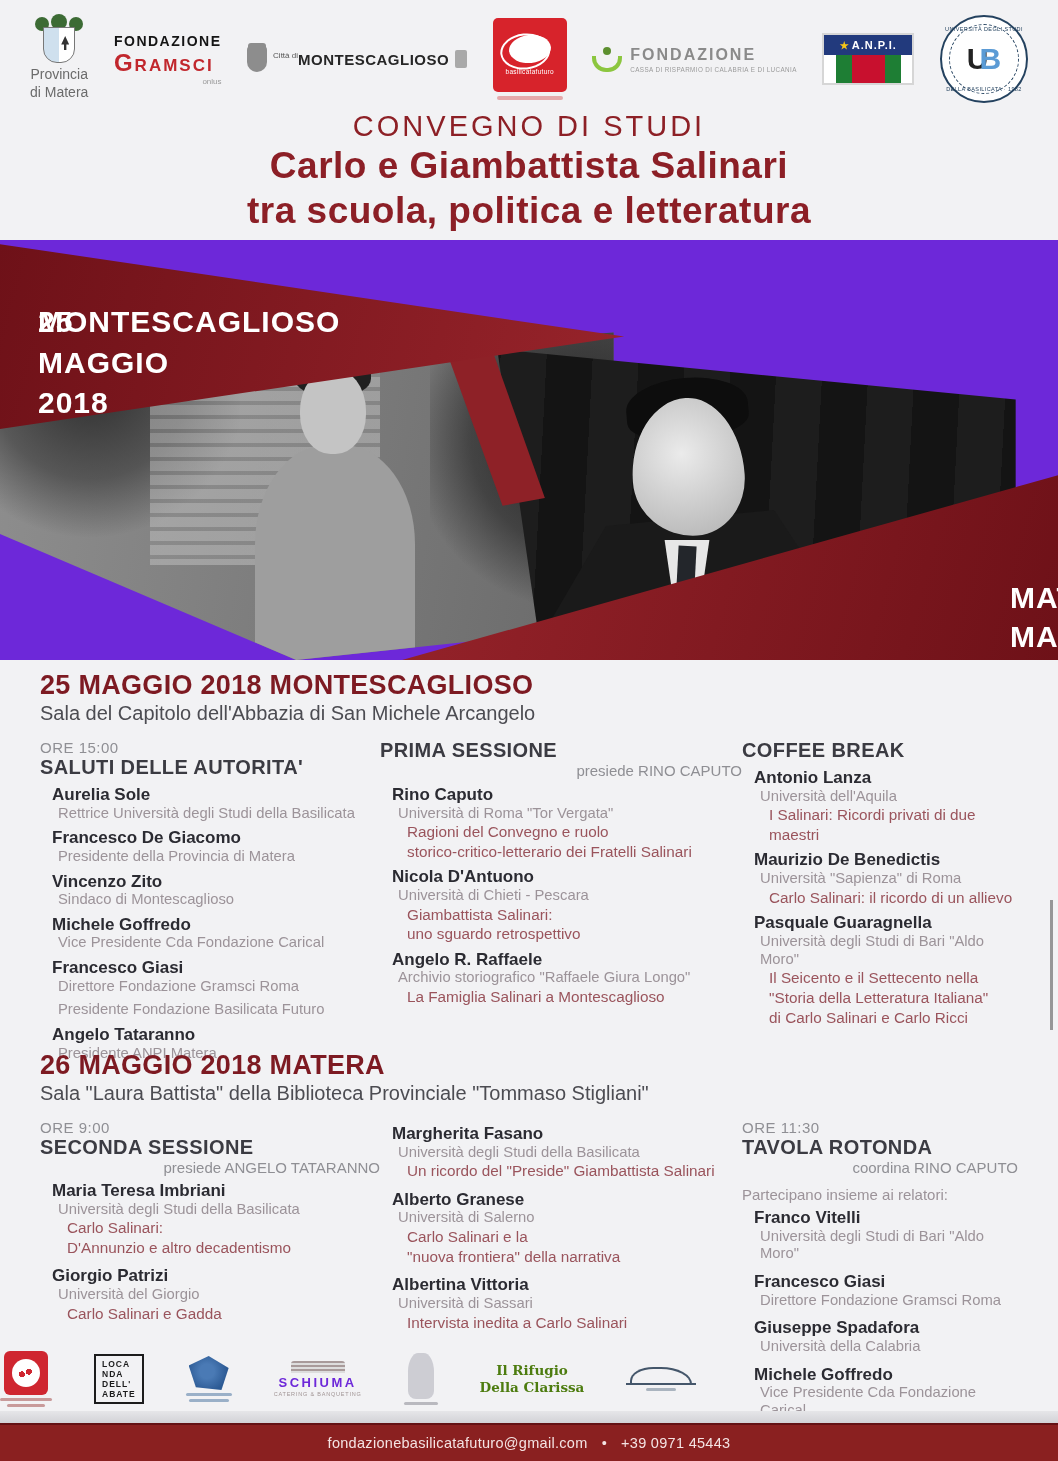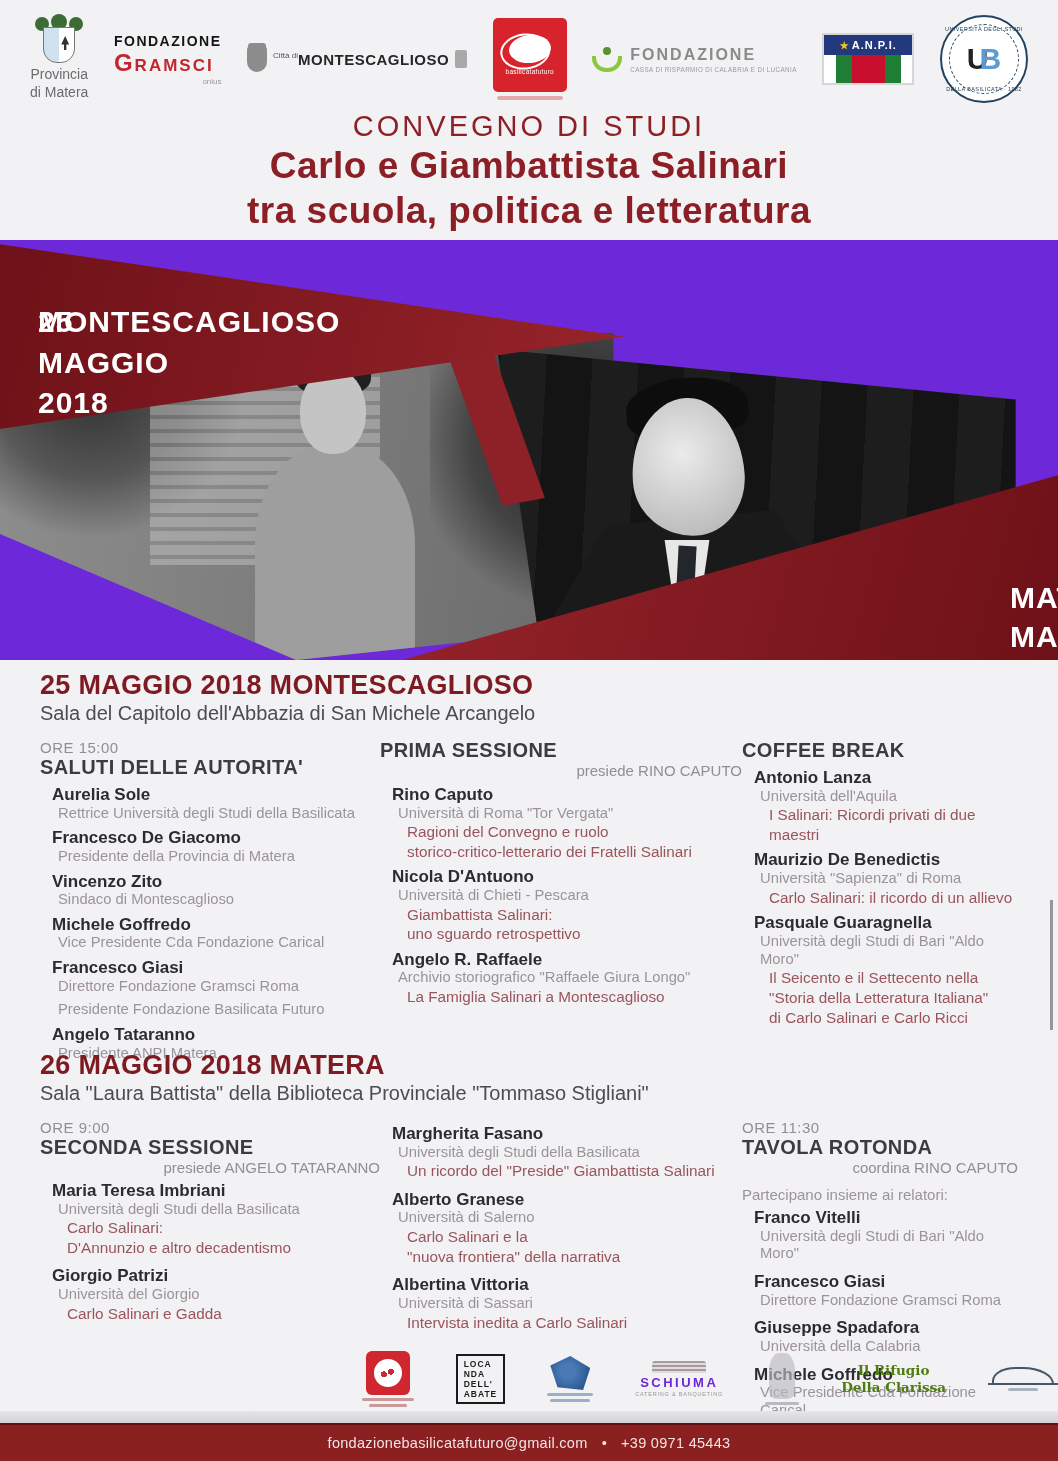--- a/index.html
+++ b/index.html
@@ -119,21 +119,21 @@
   .col-sub{font-size:15px;color:#8f8f94;text-align:right;}
   .col-note{font-size:15px;color:#9c9399;margin:10px 0 2px 0;}
   .speaker{margin:6px 0 6px 12px;}
   .day2 .speaker{margin:5px 0 9px 12px;}
   .sp-name{font-size:17px;font-weight:800;color:#2b2b32;line-height:1.15;}
   .sp-detail{font-size:14.8px;color:#9c9399;margin-left:6px;line-height:1.2;}
   .sp-talk{font-size:15.3px;color:#9a545c;margin-left:15px;line-height:1.28;white-space:pre-line;}
   .edge-artifact{position:absolute;right:5px;top:900px;width:3px;height:130px;background:#4a4a4a;opacity:.55;}
   
   .sponsors{position:absolute;left:0;right:0;bottom:46px;height:72px;display:flex;
-      align-items:center;justify-content:flex-end;gap:42px;}
+      align-items:center;justify-content:flex-start;gap:42px;}
   .sponsor{display:flex;flex-direction:column;align-items:center;justify-content:center;}
   .borgo-sq{width:44px;height:44px;background:#cf2630;border-radius:6px;display:flex;align-items:center;justify-content:center;}
   .borgo-circ{width:28px;height:28px;background:#fff;border-radius:50%;
       background-image:radial-gradient(circle at 35% 55%,#cf2630 3px,transparent 3px),
                        radial-gradient(circle at 60% 45%,#cf2630 3px,transparent 3px);}
   .cap-bar{height:3px;border-radius:2px;background:#c89a9a;margin-top:3px;}
   .locanda-box{border:2px solid #1c1c1c;padding:3px 6px;font-size:8.5px;font-weight:800;
       letter-spacing:1px;color:#1c1c1c;text-align:left;line-height:1.2;white-space:pre-line;}
   .angel{width:40px;height:34px;background:radial-gradient(circle at 45% 45%,#4a7ab5 25%,#2c5a94 70%);
       clip-path:polygon(50% 0,100% 35%,82% 100%,18% 92%,0 28%);}

